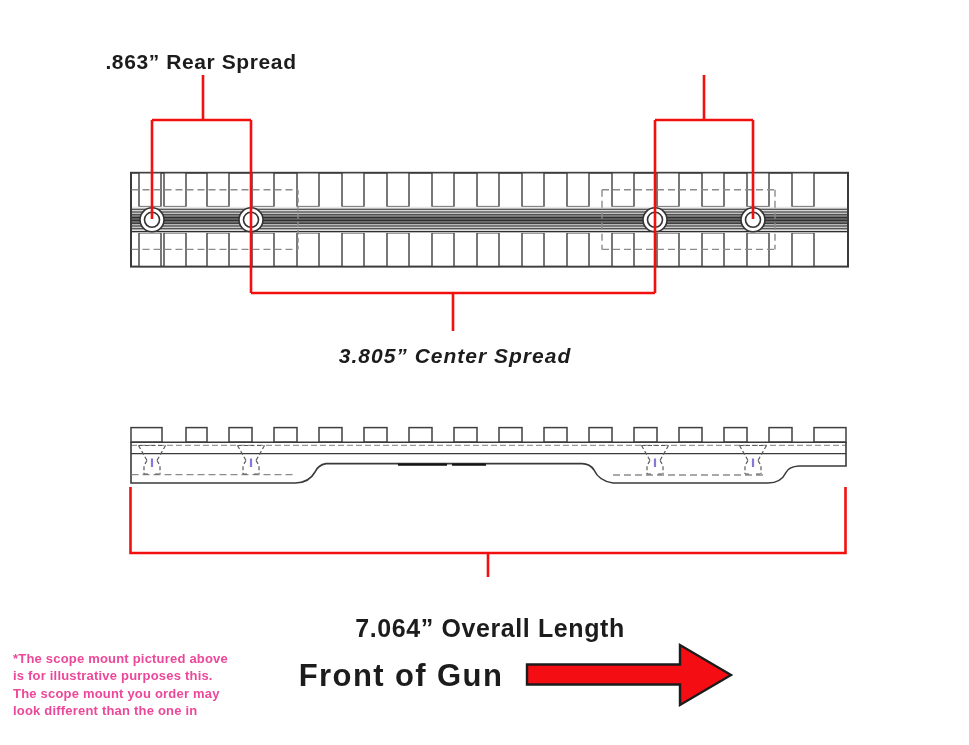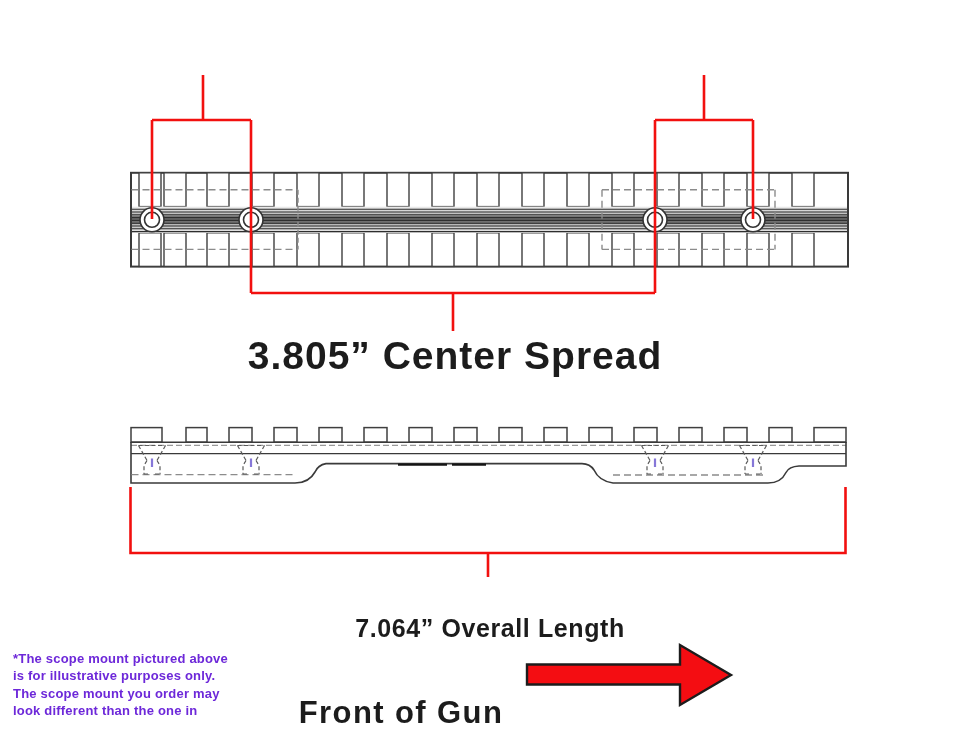--- a/index.html
+++ b/index.html
@@ -6,26 +6,26 @@
   #stage{
     position:relative;width:969px;height:745px;background:#ffffff;overflow:hidden;
     font-family:"Liberation Sans","DejaVu Sans",sans-serif;
   }
   #stage svg{position:absolute;left:0;top:0;}
   .label{
     position:absolute;transform:translate(-50%,-50%);
     font-weight:700;color:#1c1c1c;white-space:nowrap;line-height:1;
   }
   .dim-small{font-size:21px;letter-spacing:.6px;}
-  .dim-center{font-size:39px;letter-spacing:1px;}
+  .dim-center{font-size:21px;letter-spacing:1px;font-style:italic;}
   .dim-overall{font-size:25px;letter-spacing:.6px;}
-  .fog{font-size:31px;letter-spacing:1.4px;margin-top:37px;}
+  .fog{font-size:31px;letter-spacing:1.4px;}
   .disclaimer{
     position:absolute;left:13px;top:650px;width:250px;
-    font-size:13px;font-weight:700;color:#6d28d9;line-height:17.4px;letter-spacing:.2px;
+    font-size:13px;font-weight:700;color:#ec4899;line-height:17.4px;letter-spacing:.2px;
   }
 </style>
 </head>
 <body>
 
 <div id="stage">
 
   <svg width="969" height="745" viewBox="0 0 969 745">
     <defs>
 
@@ -147,28 +147,29 @@
         <use href="#side-hole" x="152"></use>
         <use href="#side-hole" x="251"></use>
         <use href="#side-hole" x="655"></use>
         <use href="#side-hole" x="753"></use>
       </g>
     </g>
 
     <polygon points="527,664.5 680,664.5 680,645 731,675 680,705 680,684.5 527,684.5" fill="#f40d12" stroke="#1c1c1c" stroke-width="2.4"></polygon>
   </svg>
 
+  <div class="label dim-small" style="left:201px;top:61px;">.863” Rear Spread</div>
 
 
   <div class="label dim-center" style="left:455px;top:355px;">3.805” Center Spread</div>
 
   <div class="label dim-overall" style="left:490px;top:596px;margin-top:32px;">7.064” Overall Length</div>
 
   <div class="label fog" style="left:401px;top:675px;">Front of Gun</div>
 
   <div class="disclaimer">
     <div>*The scope mount pictured above</div>
-    <div>is for illustrative purposes only.</div>
+    <div>is for illustrative purposes this.</div>
     <div>The scope mount you order may</div>
     <div>look different than the one in</div>
   </div>
 
 </div>
 
 </body></html>

